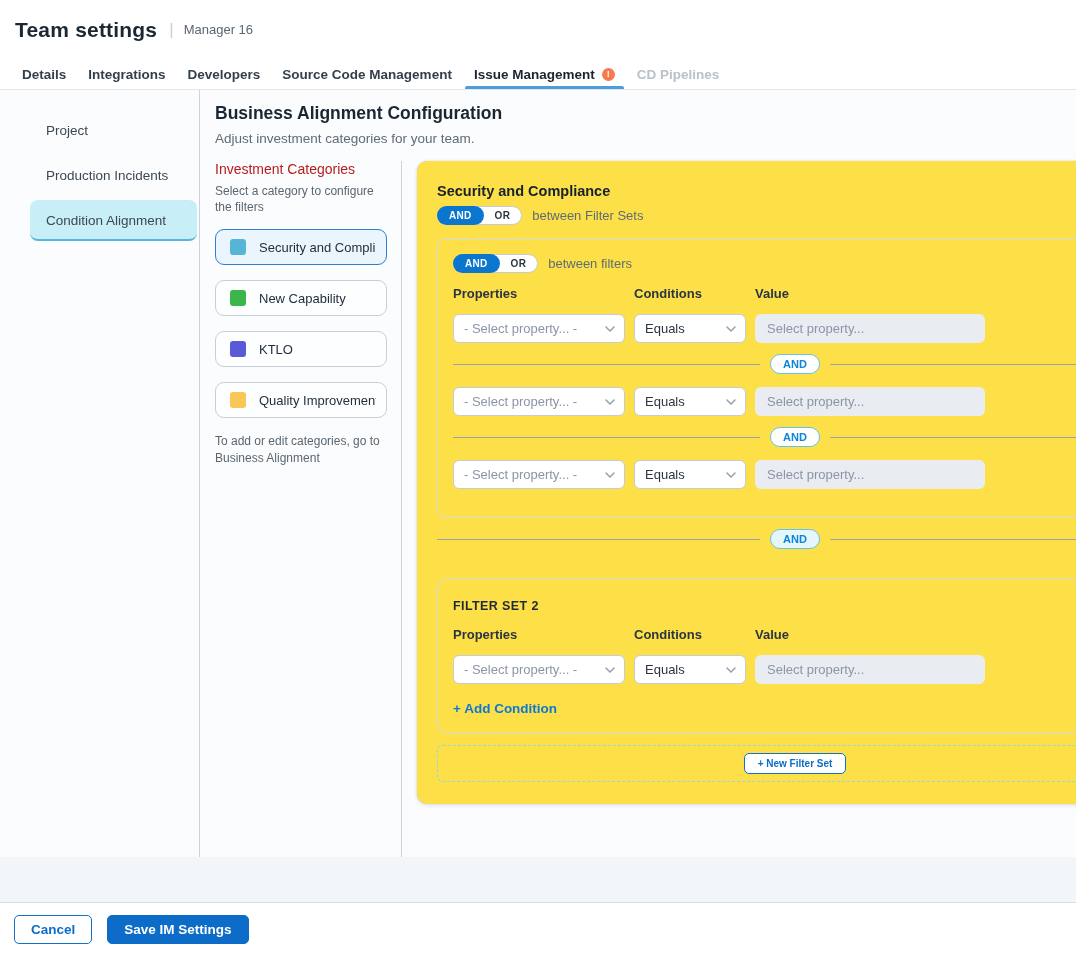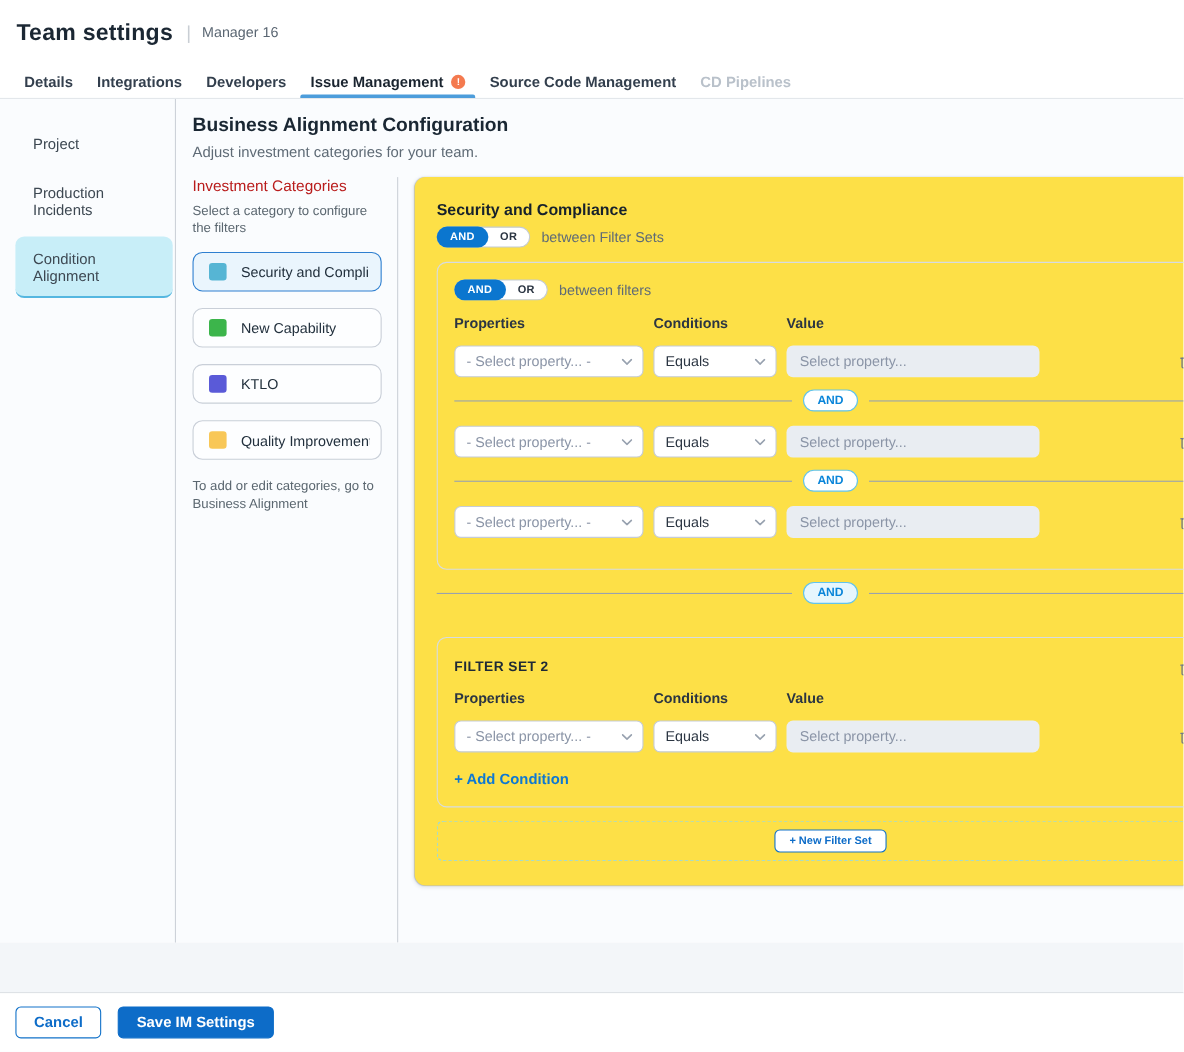--- a/index.html
+++ b/index.html
@@ -16,21 +16,21 @@
   
   .tabbar { height:31px; border-bottom:1px solid #e3e7eb; display:flex; align-items:stretch; padding-left:11px; flex:none; background:#fff; }
   .tab { position:relative; display:flex; align-items:center; padding:0 11px; font-size:13.5px; font-weight:600; color:#333f4d; cursor:pointer; }
   .tab.active { color:#1a242f; }
   .tab.active::after { content:""; position:absolute; left:2px; right:2px; bottom:0; height:3px; background:#4d9ddb; border-radius:2px 2px 0 0; }
   .tab.disabled { color:#b9c1ca; }
   .tab-badge { width:13px; height:13px; border-radius:50%; background:#f47a4f; color:#fff; font-size:9px; font-weight:bold; display:inline-flex; align-items:center; justify-content:center; margin-left:7px; line-height:1; }
 
   
   .body { height:767px; display:flex; background:#fafcfe; flex:none; }
-  .sidebar { width:160px; border-right:1px solid #cdd2d9; padding-top:20px; flex:none; }
+  .sidebar { width:200px; border-right:1px solid #cdd2d9; padding-top:20px; flex:none;padding-left:16px; }
   .side-item { padding:13px 10px 13px 30px; font-size:13.5px; color:#3d4852; cursor:pointer; margin-bottom:4px; }
   .side-item.selected { margin:0 2px 4px 14px; padding:13px 10px 11px 16px; background:#c8eef8; border-radius:8px; border-bottom:2px solid #55b7e0; }
 
   .content { flex:1; display:flex; flex-direction:column; padding:13px 0 0 15px; overflow:hidden; }
   .content h1 { font-size:17.5px; font-weight:bold; color:#1a2733; }
   .content-sub { font-size:13.5px; color:#5f6b76; margin-top:7px; }
 
   .cols { display:flex; flex:1; margin-top:15px; min-height:0; }
   .cat-col { width:187px; border-right:1px solid #cdd2d9; padding-right:14px; flex:none; }
   .cat-title { font-size:14px; font-weight:normal; color:#b91c1c; }
@@ -97,27 +97,27 @@
   <div class="tabbar">
     <div class="tab">
         <span>Details</span>
       </div>
     <div class="tab">
         <span>Integrations</span>
       </div>
     <div class="tab">
         <span>Developers</span>
       </div>
+    <div class="tab">
+        <span>Source Code Management</span>
+      </div>
     <div class="tab active">
       <span>Issue Management</span>
       <span class="tab-badge">!</span>
     </div>
-    <div class="tab">
-        <span>Source Code Management</span>
-      </div>
     <div class="tab disabled">
         <span>CD Pipelines</span>
       </div>
   </div>
 
   <div class="body">
 
     <div class="sidebar">
       <div class="side-item">Project</div>
       <div class="side-item">Production Incidents</div>

